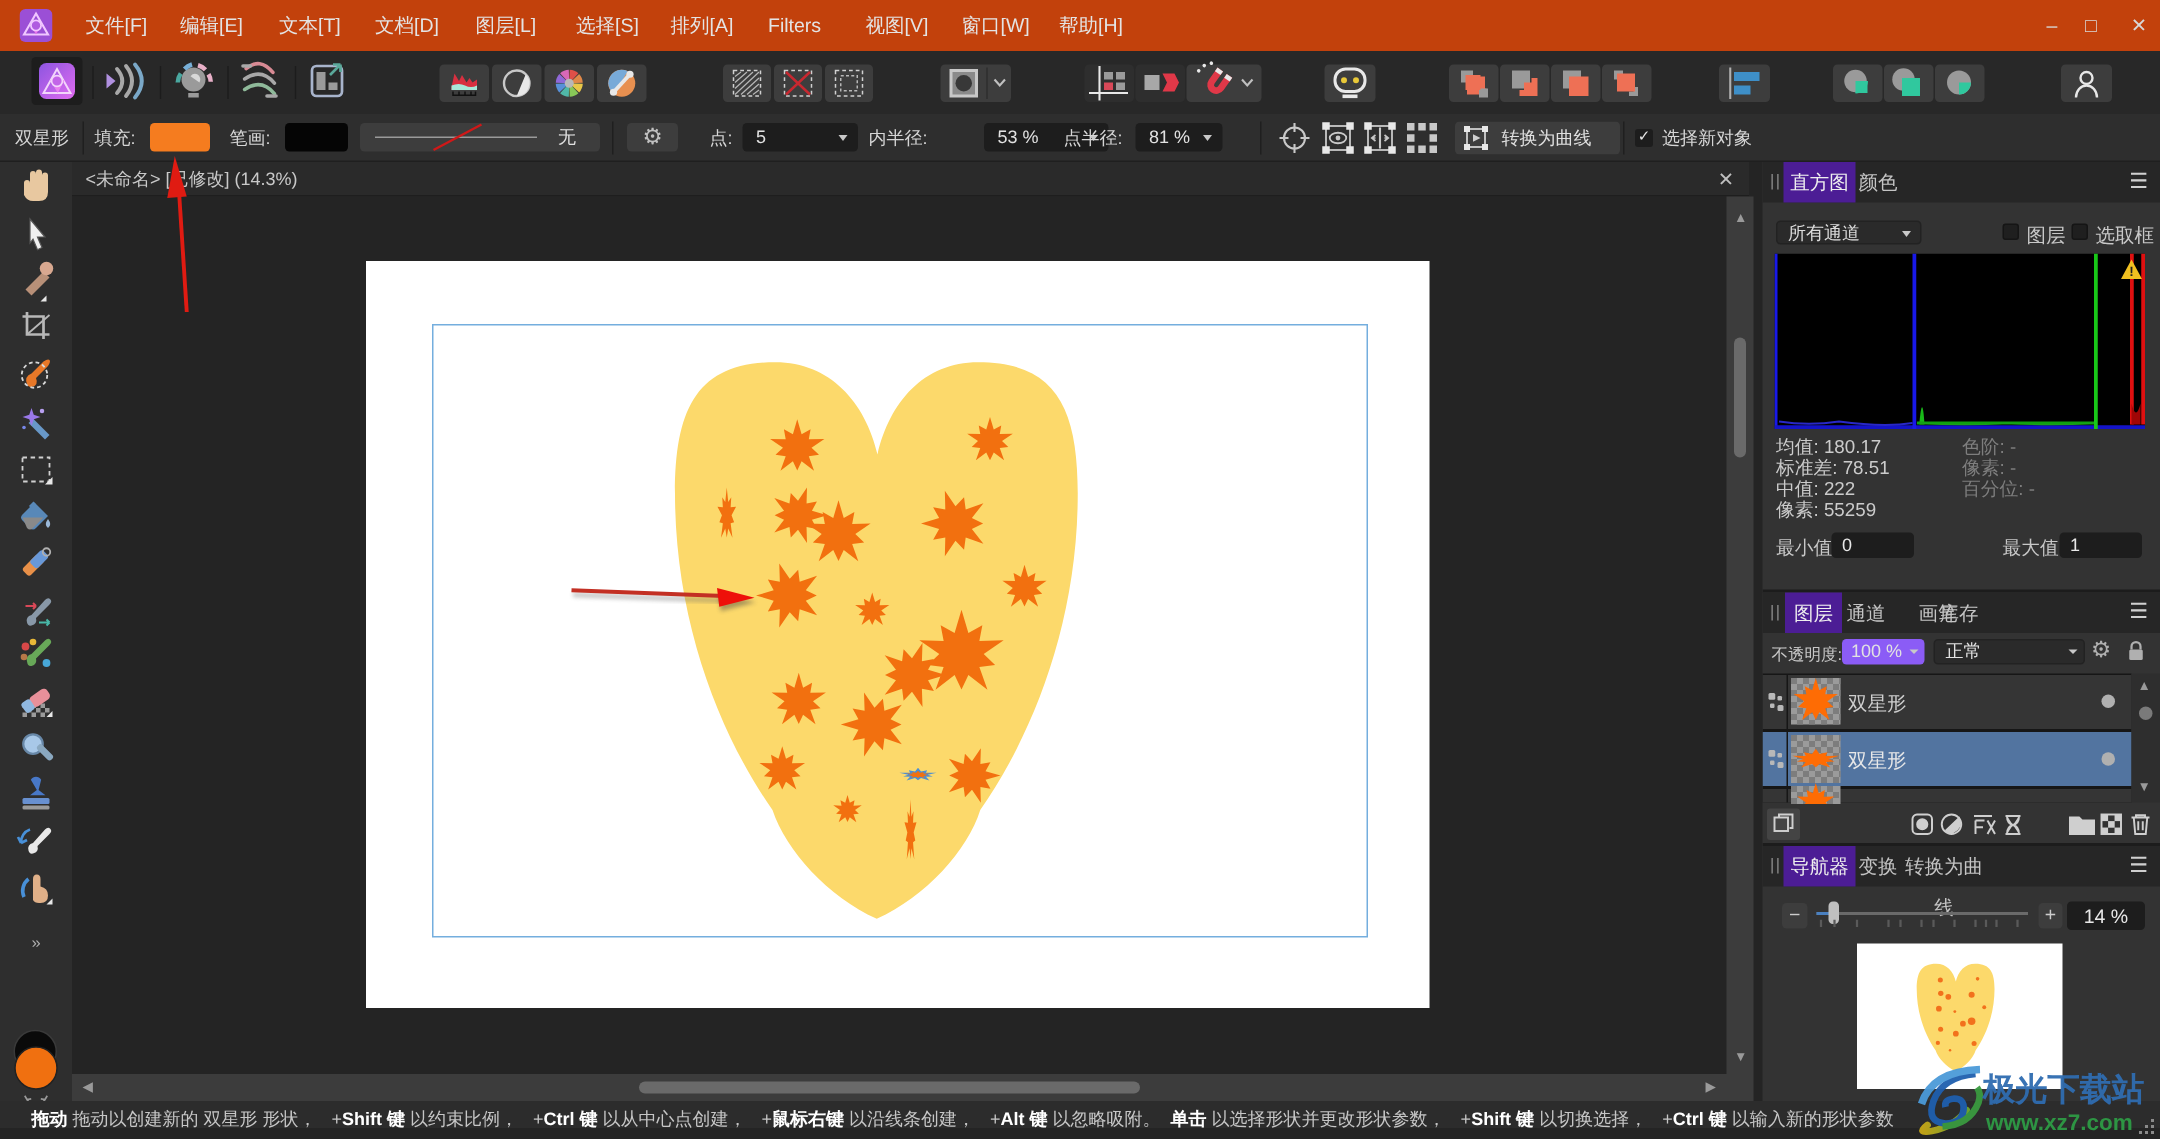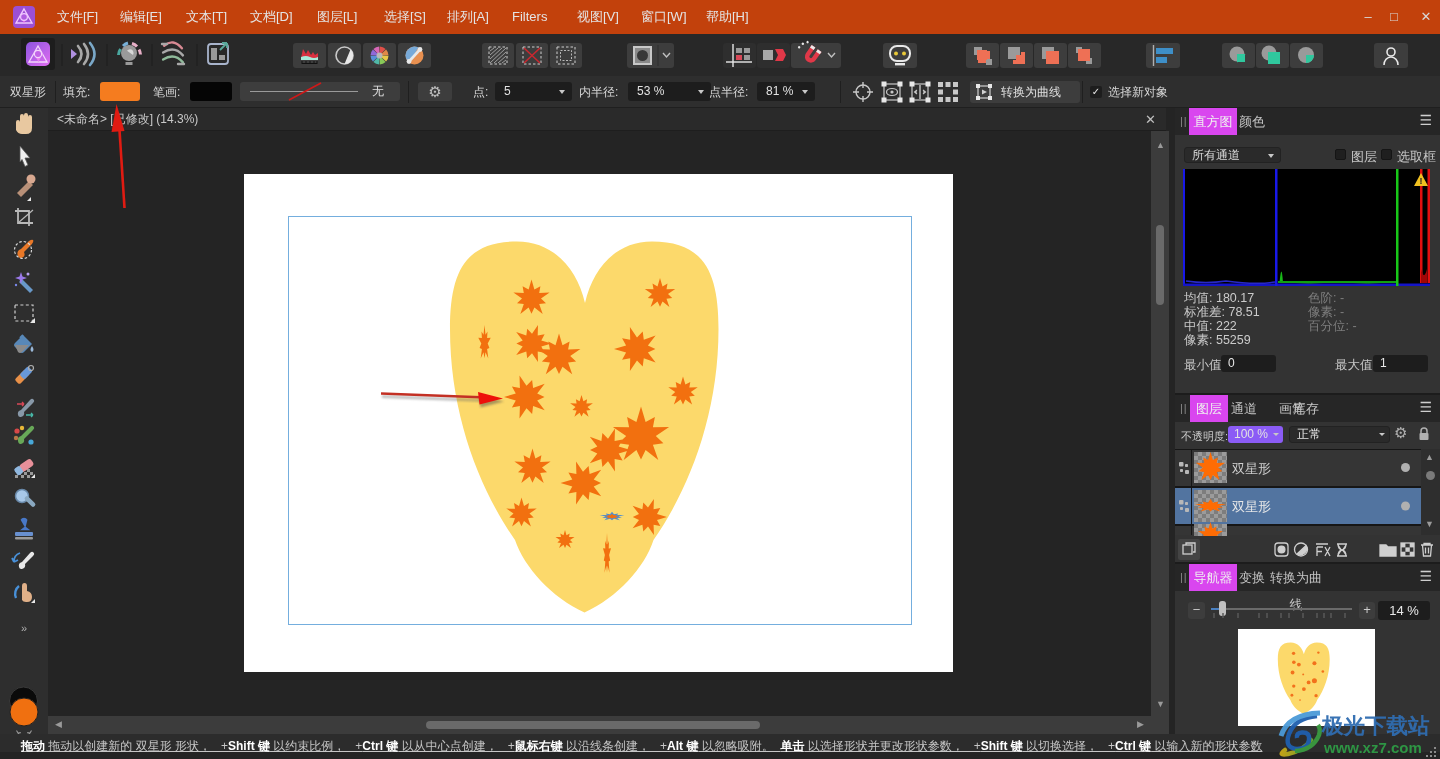--- a/index.html
+++ b/index.html
@@ -39,26 +39,26 @@
 #hscroll .thumb { position:absolute; left:378px; top:5px; width:334px; height:8px; border-radius:4px; background:#6a6a6a; }
 #hscroll .ar { position:absolute; top:0; height:17.5px; line-height:17.5px; color:#9a9a9a; font-size:9px; }
 #vscroll { position:absolute; left:1151px; top:131px; width:18px; height:585px; background:#3c3c3c; }
 #vscroll .thumb { position:absolute; left:5px; top:94px; width:8px; height:80px; border-radius:4px; background:#6a6a6a; }
 
 
 #rpanel { position:absolute; left:1175px; top:108px; width:265px; height:626px; background:#333333; overflow:hidden; }
 .ptabs { position:absolute; left:0; width:265px; height:27px; background:#262626; }
 .ptabs .grip { position:absolute; left:5px; top:7px; color:#8a8a8a; font-size:11px; letter-spacing:1px;}
 .ptabs .tab { position:absolute; top:0; height:27px; line-height:27px; font-size:13px; color:#c4c4c4; text-align:center; }
-.ptabs .tab.on { background:#d946ef; color:#efefef; height:27px; }
+.ptabs .tab.on { background:#4c1d95; color:#efefef; height:27px; }
 .ptabs .ham { position:absolute; right:8px; top:4px; color:#cfcfcf; font-size:14px; }
 .chk { display:inline-block; width:11px; height:11px; background:#1f1f1f; border:1px solid #151515; border-radius:2px; vertical-align:-1px; }
 
 
-#status { position:absolute; left:0; top:734px; width:1440px; height:18px; background:#2c2c2c; color:#c6c6c6; font-size:12px; line-height:24px; white-space:nowrap; overflow:hidden;text-decoration:underline; }
+#status { position:absolute; left:0; top:734px; width:1440px; height:18px; background:#2c2c2c; color:#c6c6c6; font-size:12px; line-height:24px; white-space:nowrap; overflow:hidden; }
 #status b { color:#fff; }
 </style>
 </head>
 <body>
 <div id="app">
 
 <div id="menubar">
   <svg class="abs" style="left:13px;top:6px" width="22" height="22" viewBox="0 0 22 22">
     <rect x="0" y="0" width="22" height="22" rx="4" fill="#9b4fd6"></rect>
     <path d="M11 3 L19 17 L3 17 Z" fill="none" stroke="#f0c7ff" stroke-width="1.4"></path>
@@ -293,21 +293,21 @@
           <line x1="10" y1="9.5" x2="118" y2="9.5" stroke="#9a9a9a" stroke-width="1"></line>
           <line x1="49" y1="18" x2="81" y2="1" stroke="#d01818" stroke-width="1.6"></line>
         </svg>
      <span style="position:absolute;right:16px;top:0;line-height:19px;font-size:12px;color:#e0e0e0">无</span>
   </div>
   <div class="csep" style="left:408px"></div>
   <div class="abs" style="left:418px;top:6px;width:34px;height:19px;border-radius:3px;background:#3d3d3d;text-align:center;color:#c0c0c0;font-size:15px;line-height:19px">⚙</div>
   <span class="lbl" style="left:473px">点:</span>
   <div class="dd" style="left:495px;width:77px">5<span class="ch"></span></div>
   <span class="lbl" style="left:579px">内半径:</span>
-  <div class="dd" style="left:628px;width:83px">53 %<span class="ch"></span></div>
+  <div class="dd" style="left:656px;width:83px">53 %<span class="ch"></span></div>
   <span class="lbl" style="left:709px">点半径:</span>
   <div class="dd" style="left:757px;width:58px">81 %<span class="ch"></span></div>
   <div class="csep" style="left:840px"></div>
   <div class="csep" style="left:1082px"></div>
   <div class="abs" style="left:1090px;top:10px;width:12px;height:12px;background:#1d1d1d;border-radius:2px;color:#e8e8e8;font-size:10px;line-height:12px;text-align:center">✓</div>
   <span class="lbl" style="left:1108px">选择新对象</span>
   <svg class="abs" style="left:852px;top:5px" width="230" height="22" viewBox="0 0 230 22">
     <circle cx="11" cy="11" r="7" fill="none" stroke="#c8c8c8" stroke-width="1.4"></circle>
     <path d="M11 1 V7 M11 15 V21 M1 11 H7 M15 11 H21" stroke="#c8c8c8" stroke-width="1.4"></path>
     <g transform="translate(29,0)">

